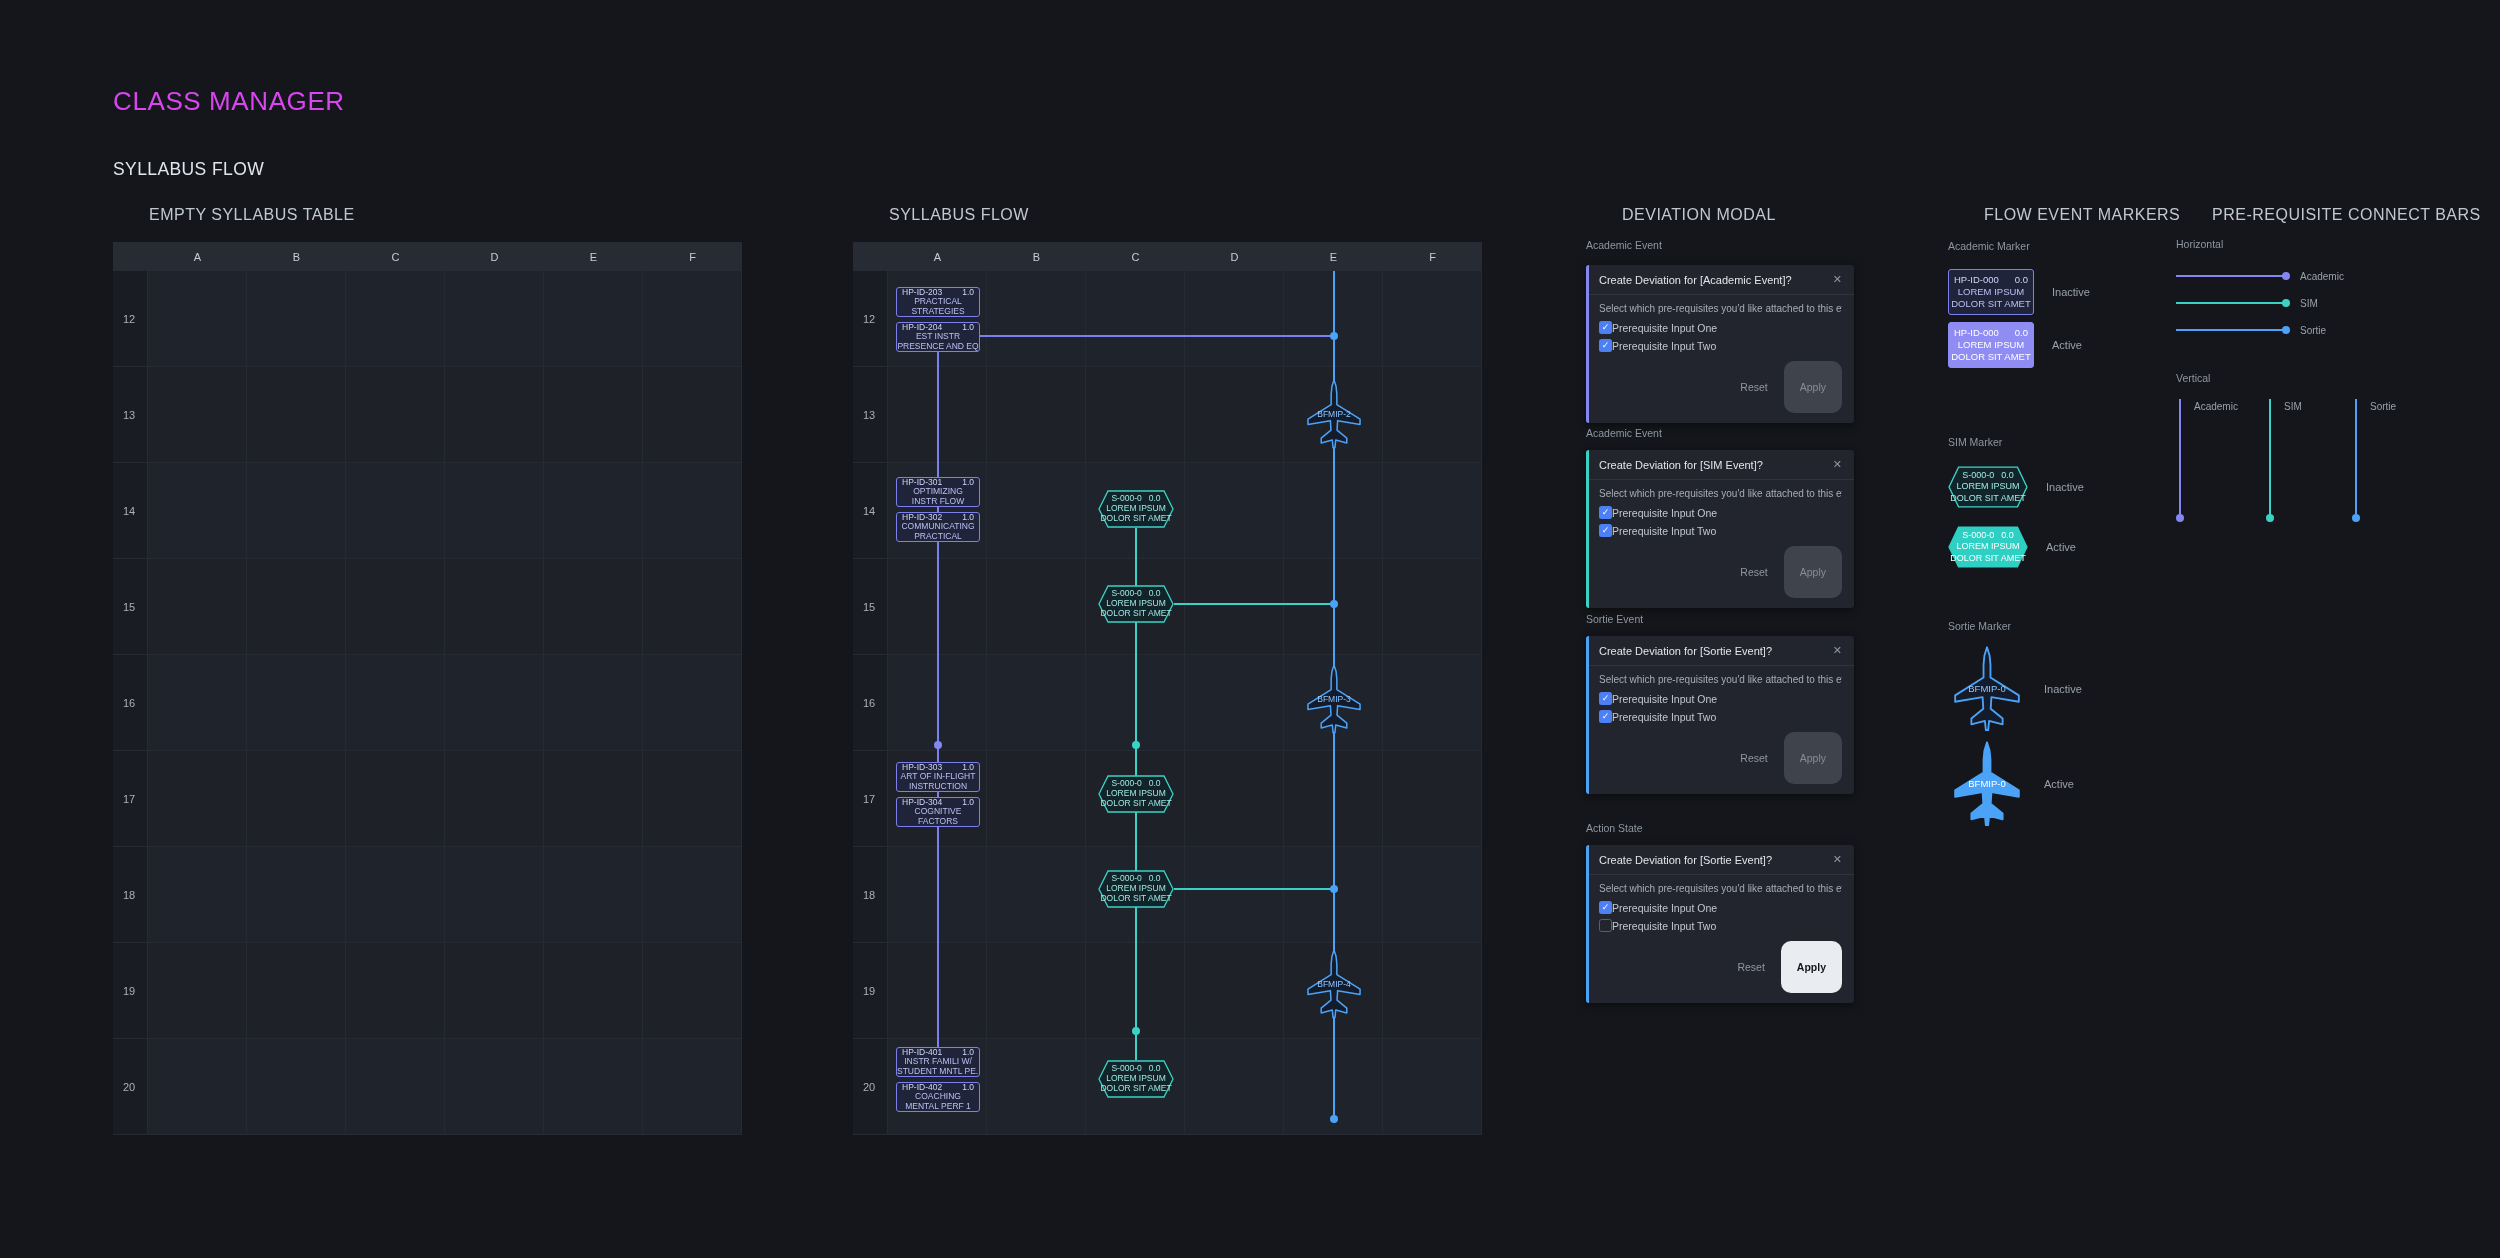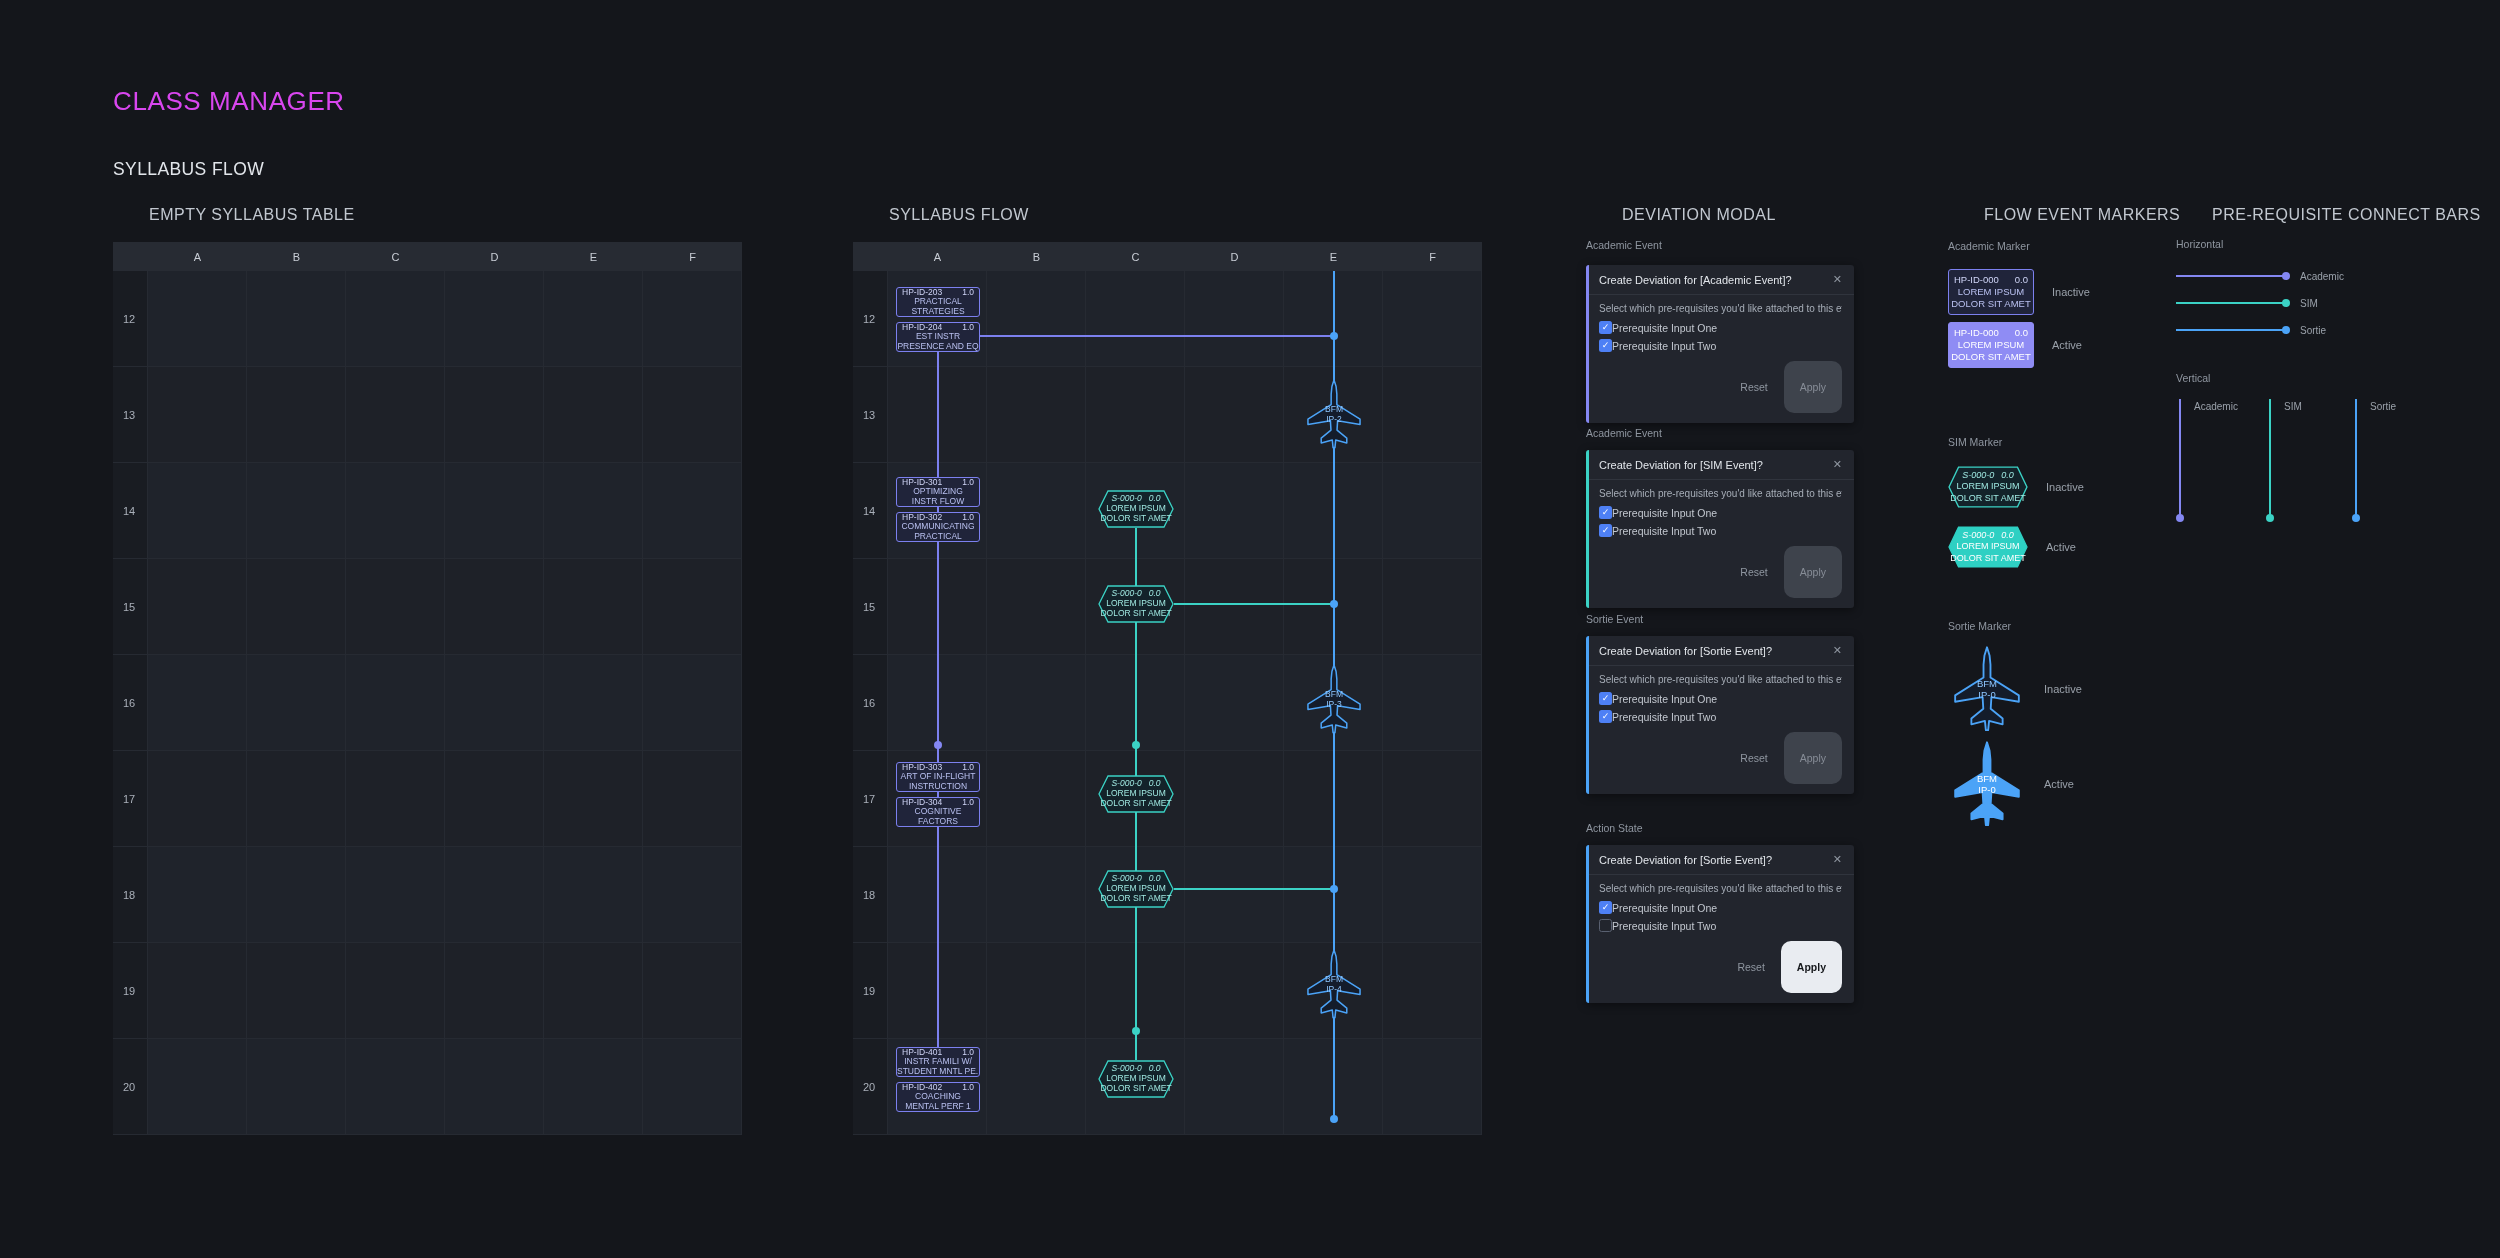--- a/index.html
+++ b/index.html
@@ -37,31 +37,31 @@
   .ac-active .ac-id,.ac-active .ac-line{color:#ffffff;}
   .lg.ac-node{width:86px;height:46px;}
   .lg .ac-id,.lg .ac-line{font-size:9.5px;line-height:1.25;}
 
   
   .hex-node{position:relative;width:76px;height:38px;}
   .hex-node svg{position:absolute;left:0;top:0;width:100%;height:100%;}
   .hex-node polygon{fill:#13232a;stroke:#3bd2c5;stroke-width:1.3;}
   .hex-text{position:absolute;left:0;top:0;right:0;bottom:0;display:flex;flex-direction:column;
             align-items:center;justify-content:center;font-size:8.5px;line-height:1.15;color:#9fe8e1;}
-  .hex-id{display:flex;gap:7px;font-style:italic;}
+  .hex-id{display:flex;gap:7px;}
   .hex-active polygon{fill:#2ed0c3;stroke:#2ed0c3;}
   .hex-active .hex-text{color:#ffffff;}
   .lg.hex-node{width:80px;height:42px;}
   .lg .hex-text{font-size:9px;line-height:1.25;}
 
   
   .jet-node{position:relative;width:76px;height:72px;}
   .jet-node svg{position:absolute;left:0;top:0;width:100%;height:100%;}
   .jet-node path{fill:#141c2b;stroke:#4ba3f7;stroke-width:1.6;stroke-linejoin:round;}
-  .jet-label{position:absolute;left:0;top:0;right:0;bottom:0;display:flex;flex-direction:column;
+  .jet-label{position:absolute;left:0;top:0;right:0;bottom:0;display:flex;flex-direction:row;
              align-items:center;justify-content:center;font-size:8.5px;line-height:1.2;color:#8ec6ff;}
   .jet-active path{fill:#4ba3f7;}
   .jet-active .jet-label{color:#ffffff;}
   .lg.jet-node{width:78px;height:88px;}
   .lg .jet-label{font-size:9.5px;}
 
   .flow-node{position:absolute;}
   .marker-row{position:absolute;display:flex;align-items:center;gap:18px;}
 
   

